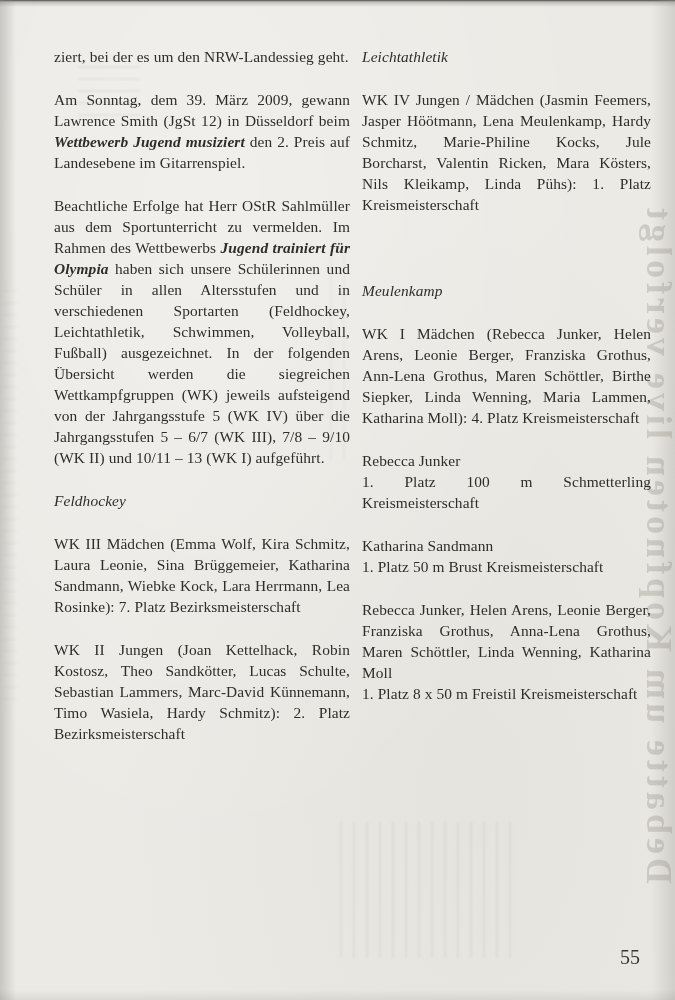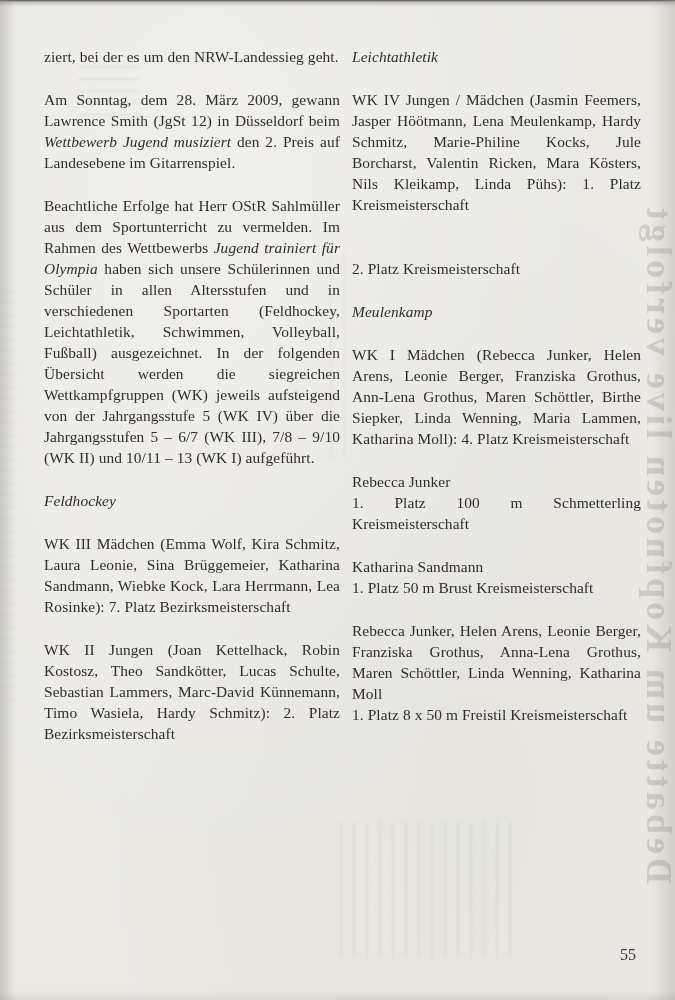--- a/index.html
+++ b/index.html
@@ -17,29 +17,29 @@
   }
   .edge-top{position:absolute;top:0;left:0;right:0;height:7px;
     background:linear-gradient(180deg,rgba(60,58,54,0.9) 0px,rgba(60,58,54,0.25) 2px,rgba(60,58,54,0) 100%);}
   .edge-left{position:absolute;left:0;top:0;bottom:0;width:16px;
     background:linear-gradient(90deg,rgba(140,138,132,0.38),rgba(140,138,132,0));}
   .edge-right{position:absolute;right:0;top:0;bottom:0;width:24px;
     background:linear-gradient(270deg,rgba(150,147,140,0.30),rgba(150,147,140,0));}
   .edge-bottom{position:absolute;left:0;right:0;bottom:0;height:10px;
     background:linear-gradient(0deg,rgba(100,98,92,0.12),rgba(100,98,92,0));}
 
-  .col{position:absolute;top:46px;font-size:15.4px;line-height:21px;}
+  .col{position:absolute;top:46px;font-size:15.4px;line-height:21px;margin-left:10px;}
   .col-left{left:44px;width:296px;}
   .col-right{left:352px;width:289px;}
   .col p{margin:0 0 22px 0;text-align:justify;letter-spacing:0.1px;}
   .section-heading{margin:4px 0 30px 0;font-style:italic;text-align:left;}
   b{font-weight:normal;}
-  i{font-style:italic;}
+  i{font-style:italic;font-weight:bold;}
 
-  .page-number{position:absolute;left:620px;top:946px;font-size:16px;color:#3a3834;}
+  .page-number{position:absolute;left:620px;top:946px;font-size:20px;color:#3a3834;}
 
   
   .ghost-headline-wrap{
     position:absolute;right:-4px;top:84px;height:800px;width:40px;
     display:flex;align-items:flex-end;justify-content:center;
     pointer-events:none;
   }
   .ghost-headline{
     writing-mode:vertical-rl;
     transform:rotate(180deg) scaleX(-1);
@@ -72,38 +72,38 @@
     <span class="ghost-headline">Debatte um Kopfnoten live verfolgt</span>
   </div>
   <div class="smudge smudge-h smudge-lines-h" style="left:78px;top:66px;width:62px;height:56px;"></div>
   <div class="smudge smudge-lines-v" style="left:340px;top:822px;width:178px;height:136px;"></div>
   <div class="smudge smudge-lines-v" style="left:330px;top:250px;width:26px;height:210px;opacity:0.3;"></div>
   <div class="smudge smudge-lines-h" style="left:2px;top:290px;width:16px;height:420px;opacity:0.3;"></div>
 
   <div class="col col-left">
     <p><span>ziert, bei der es um den NRW-Landessieg geht.</span></p>
 
-    <p><span>Am Sonntag, dem 28. März 2009, gewann </span><b>Lawrence Smith</b><span> (JgSt 12) in Düsseldorf beim </span><i>Wettbewerb Jugend musiziert</i><span> den 2. Preis auf Landesebene im Gitarrenspiel.</span></p>
+    <p><span>Am Sonntag, dem 39. März 2009, gewann </span><b>Lawrence Smith</b><span> (JgSt 12) in Düsseldorf beim </span><i>Wettbewerb Jugend musiziert</i><span> den 2. Preis auf Landesebene im Gitarrenspiel.</span></p>
 
     <p><span>Beachtliche Erfolge hat </span><b>Herr OStR Sahlmüller</b><span> aus dem Sportunterricht zu vermelden. Im Rahmen des Wettbewerbs </span><i>Jugend trainiert für Olympia</i><span> haben sich unsere Schülerinnen und Schüler in allen Altersstufen und in verschiedenen Sportarten (Feldhockey, Leichtathletik, Schwimmen, Volleyball, Fußball) ausgezeichnet. In der folgenden Übersicht werden die siegreichen Wettkampfgruppen (WK) jeweils aufsteigend von der Jahrgangsstufe 5 (WK IV) über die Jahrgangsstufen 5 – 6/7 (WK III), 7/8 – 9/10 (WK II) und 10/11 – 13 (WK I) aufgeführt.</span></p>
 
     <p class="section-heading">Feldhockey</p>
 
     <p><span>WK III Mädchen (Emma Wolf, Kira Schmitz, Laura Leonie, Sina Brüggemeier, Katharina Sandmann, Wiebke Kock, Lara Herrmann, Lea Rosinke): </span><b>7. Platz Bezirksmeisterschaft</b></p>
 
     <p><span>WK II Jungen (Joan Kettelhack, Robin Kostosz, Theo Sandkötter, Lucas Schulte, Sebastian Lammers, Marc-David Künnemann, Timo Wasiela, Hardy Schmitz): </span><b>2. Platz Bezirksmeisterschaft</b></p>
 
   </div>
 
   <div class="col col-right">
     <p class="section-heading">Leichtathletik</p>
 
     <p><span>WK IV Jungen / Mädchen (Jasmin Feemers, Jasper Höötmann, Lena Meulenkamp, Hardy Schmitz, Marie-Philine Kocks, Jule Borcharst, Valentin Ricken, Mara Kösters, Nils Kleikamp, Linda Pühs): </span><b>1. Platz Kreismeisterschaft</b></p>
 
-    <p><br><b>2. Platz Kreismeisterschaft</b></p>
+    <p><br></p>
 
     <p class="section-heading">Meulenkamp</p>
 
     <p><span>WK I Mädchen (Rebecca Junker, Helen Arens, Leonie Berger, Franziska Grothus, Ann-Lena Grothus, Maren Schöttler, Birthe Siepker, Linda Wenning, Maria Lammen, Katharina Moll): 4. Platz Kreismeisterschaft</span></p>
 
     <p><span>Rebecca Junker</span><br><b>1. Platz 100 m Schmetterling Kreismeisterschaft</b></p>
 
     <p><span>Katharina Sandmann</span><br><b>1. Platz 50 m Brust Kreismeisterschaft</b></p>
 
     <p><span>Rebecca Junker, Helen Arens, Leonie Berger, Franziska Grothus, Anna-Lena Grothus, Maren Schöttler, Linda Wenning, Katharina Moll</span><br><b>1. Platz 8 x 50 m Freistil Kreismeisterschaft</b></p>

